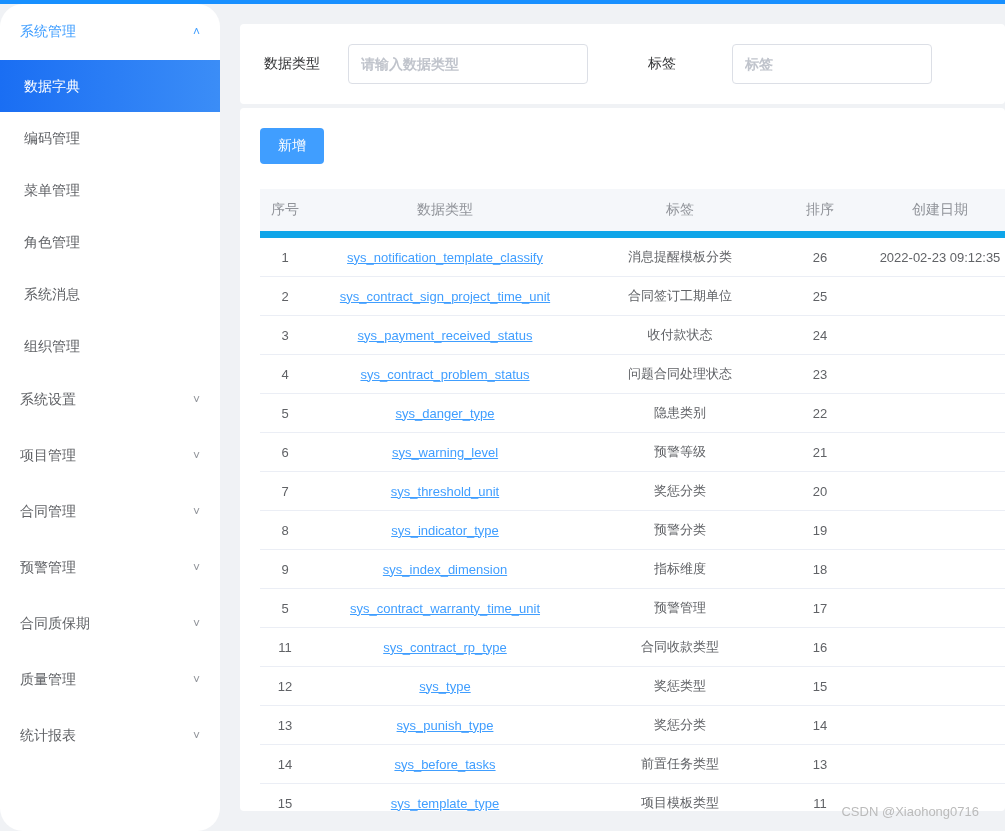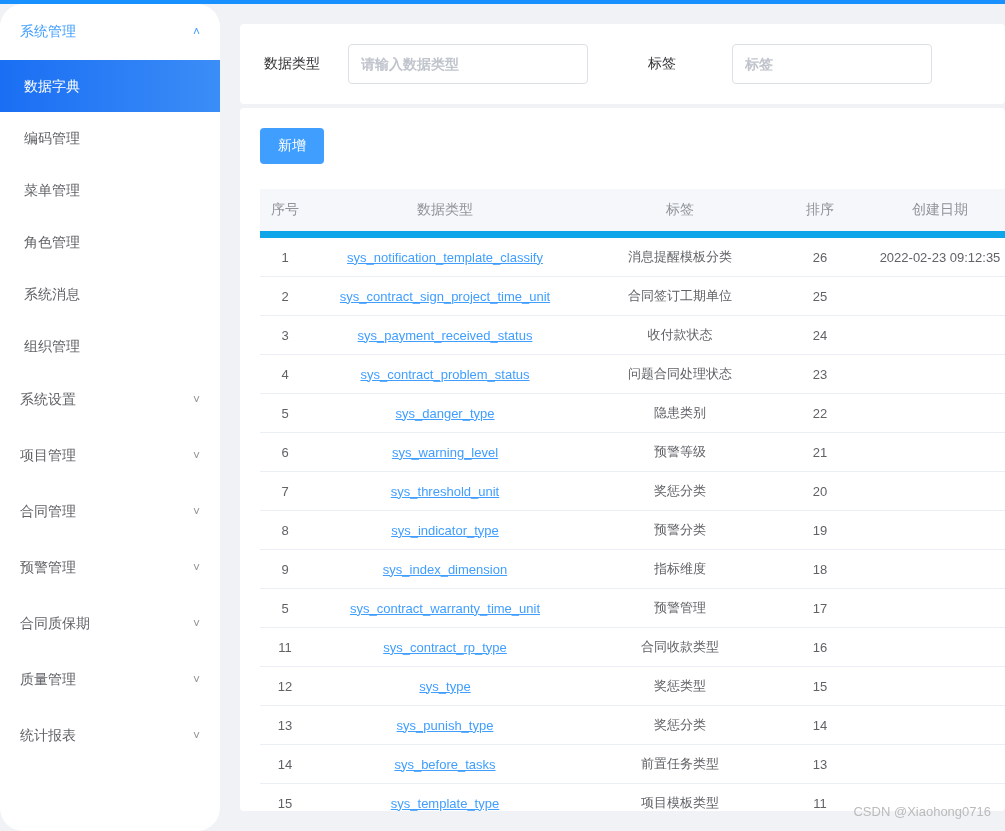--- a/index.html
+++ b/index.html
@@ -143,21 +143,21 @@
     }
     .link-cell { color: #409eff; cursor: pointer; text-decoration: underline; }
     .col-seq { width: 50px; }
     .col-type { width: 270px; }
     .col-label { width: 200px; }
     .col-sort { width: 80px; }
     .col-date { width: 160px; }
     .watermark {
       position: fixed;
       bottom: 12px;
-      right: 14px;
+      right: 26px;
       color: #bbb;
       font-size: 13px;
       pointer-events: none;
     }
   </style>
 </head>
 <body>
 
 <div class="top-bar"></div>
 <div class="container">

